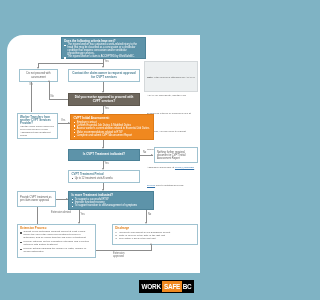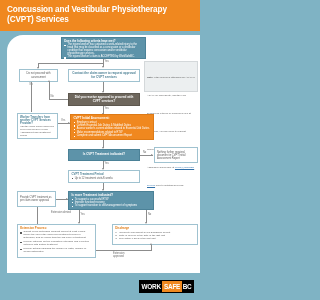--- a/index.html
+++ b/index.html
@@ -65,23 +65,20 @@
   .arw{position:absolute;width:0;height:0;}
   .arw-d{border-left:1.6px solid transparent;border-right:1.6px solid transparent;border-top:2.2px solid #8c8c8c;}
   .arw-r{border-top:1.6px solid transparent;border-bottom:1.6px solid transparent;border-left:2.2px solid #8c8c8c;}
   .arw-u{border-left:1.6px solid transparent;border-right:1.6px solid transparent;border-bottom:2.2px solid #8c8c8c;}
 </style>
 </head>
 <body>
 
 <div class="page">
 
-  <div class="header">
-    <h1>Concussion and Vestibular Physiotherapy (CVPT) Services</h1>
-  </div>
 
   <div class="teal"></div>
 
   <div class="panel">
 
     <div class="node teal-box" style="left:54px;top:2px;width:85px;height:22px;padding:1.6px 2.2px;">
       <span class="ttl" style="font-size:2.9px;line-height:3.4px;">Does the following criteria have met?</span>
       <ul class="ul" style="font-size:2.6px;line-height:2.9px;margin-top:0.8px;">
         <li>The injured worker has sustained a work-related injury to the head that may be classified as a concussion or a vestibular condition that requires concussion and/or vestibular physiotherapy services.</li>
         <li style="margin-top:0.6px;">The injured worker's claim is ACCEPTED by WorkSafeBC.</li>

